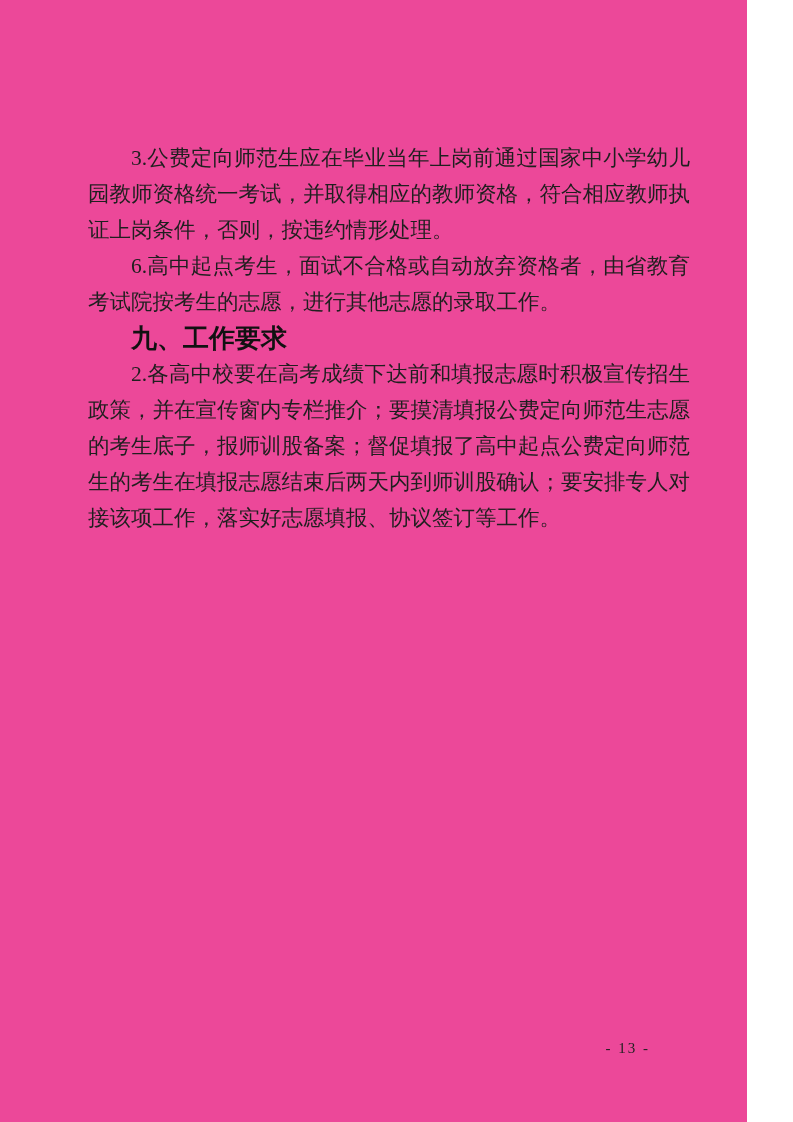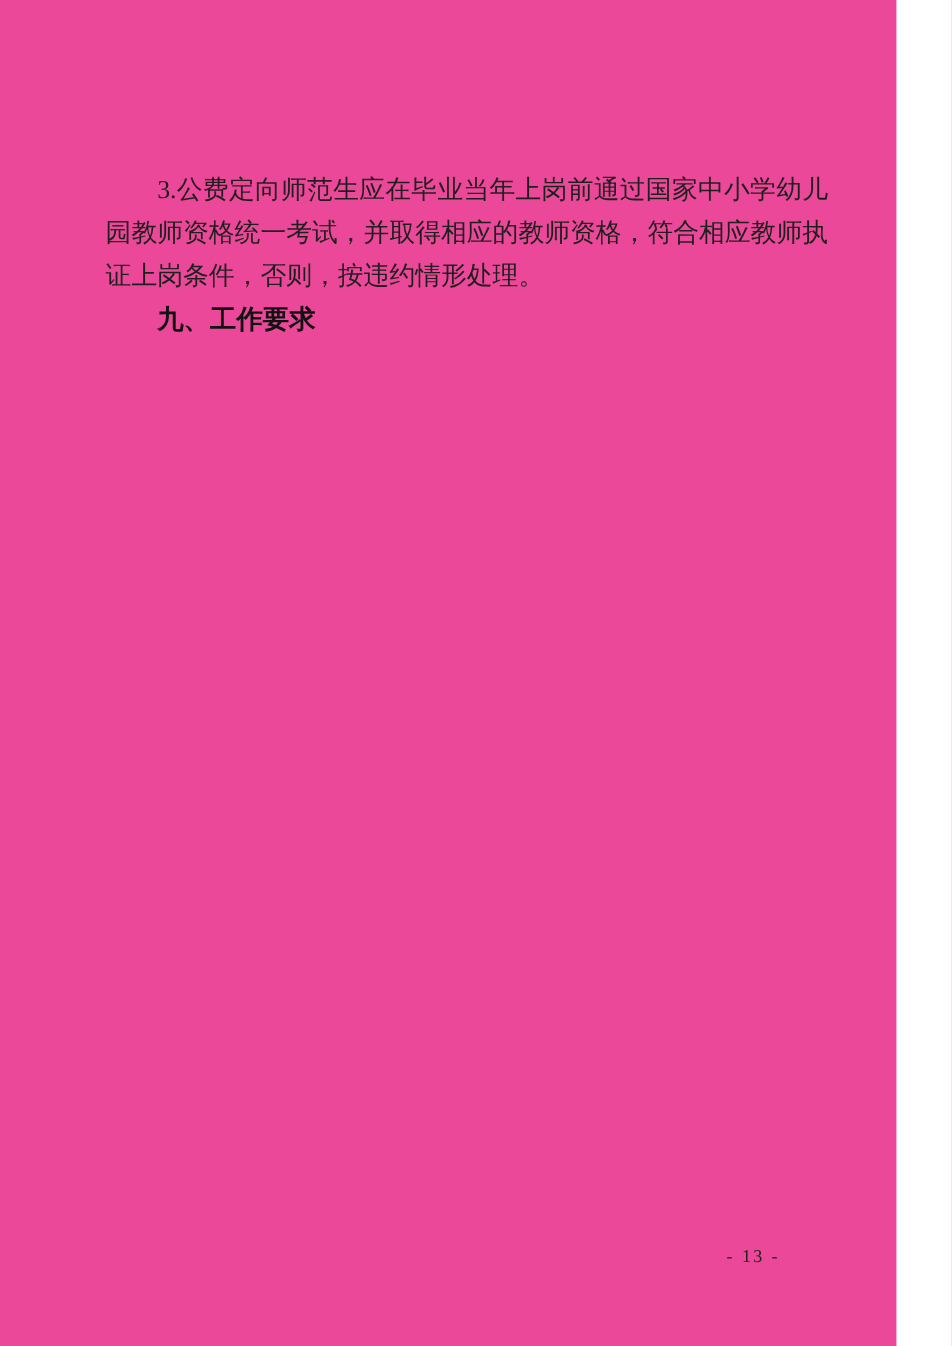--- a/index.html
+++ b/index.html
@@ -28,21 +28,21 @@
     color: #1f1f1f;
     text-align: justify;
     text-justify: inter-character;
     text-indent: 43px;
     letter-spacing: 0;
   }
   .heading {
     margin: 0;
     font-family: "Liberation Sans", "DejaVu Sans", sans-serif;
     font-weight: 700;
-    font-size: 22px;
+    font-size: 26px;
     line-height: 36px;
     color: #111111;
     text-indent: 43px;
   }
   .page-number {
     position: absolute;
     top: 1038px;
     right: 97px;
     font-family: "Liberation Serif", "DejaVu Serif", serif;
     font-size: 15px;
@@ -51,16 +51,18 @@
     letter-spacing: 2px;
     text-align: right;
   }
 </style>
 </head>
 <body>
 
 <div class="page">
   <div class="content">
     <p class="para">3.公费定向师范生应在毕业当年上岗前通过国家中小学幼儿园教师资格统一考试，并取得相应的教师资格，符合相应教师执证上岗条件，否则，按违约情形处理。</p>
+    <p class="para">6.高中起点考生，面试不合格或自动放弃资格者，由省教育考试院按考生的志愿，进行其他志愿的录取工作。</p>
     <h2 class="heading">九、工作要求</h2>
+    <p class="para">2.各高中校要在高考成绩下达前和填报志愿时积极宣传招生政策，并在宣传窗内专栏推介；要摸清填报公费定向师范生志愿的考生底子，报师训股备案；督促填报了高中起点公费定向师范生的考生在填报志愿结束后两天内到师训股确认；要安排专人对接该项工作，落实好志愿填报、协议签订等工作。</p>
   </div>
   <div class="page-number">- 13 -</div>
 </div>
 
 </body></html>

